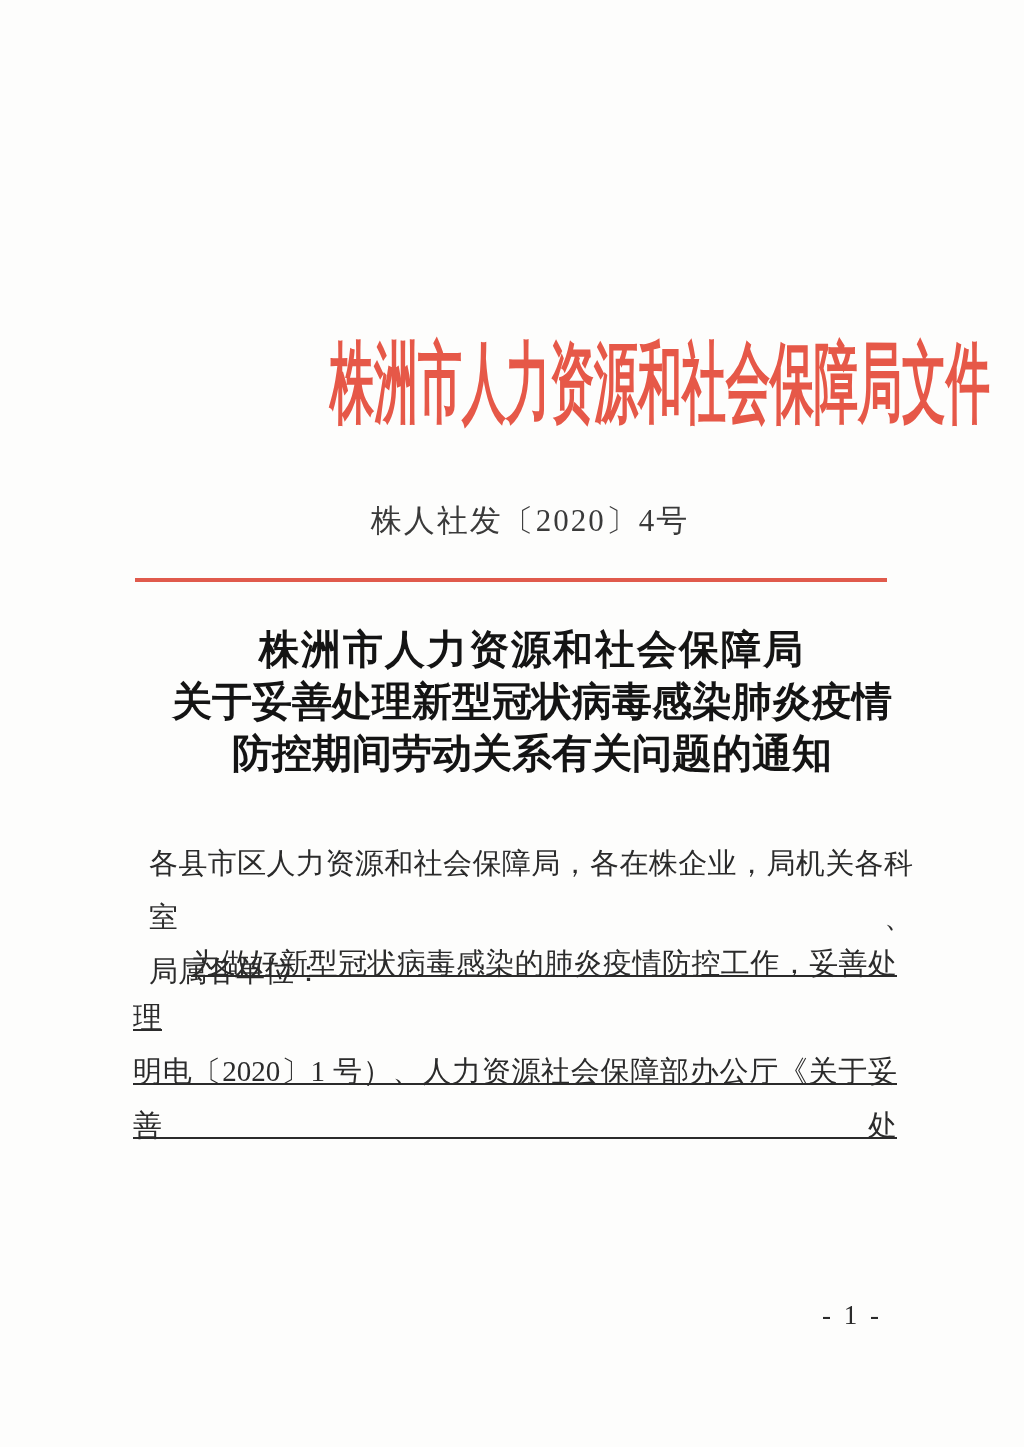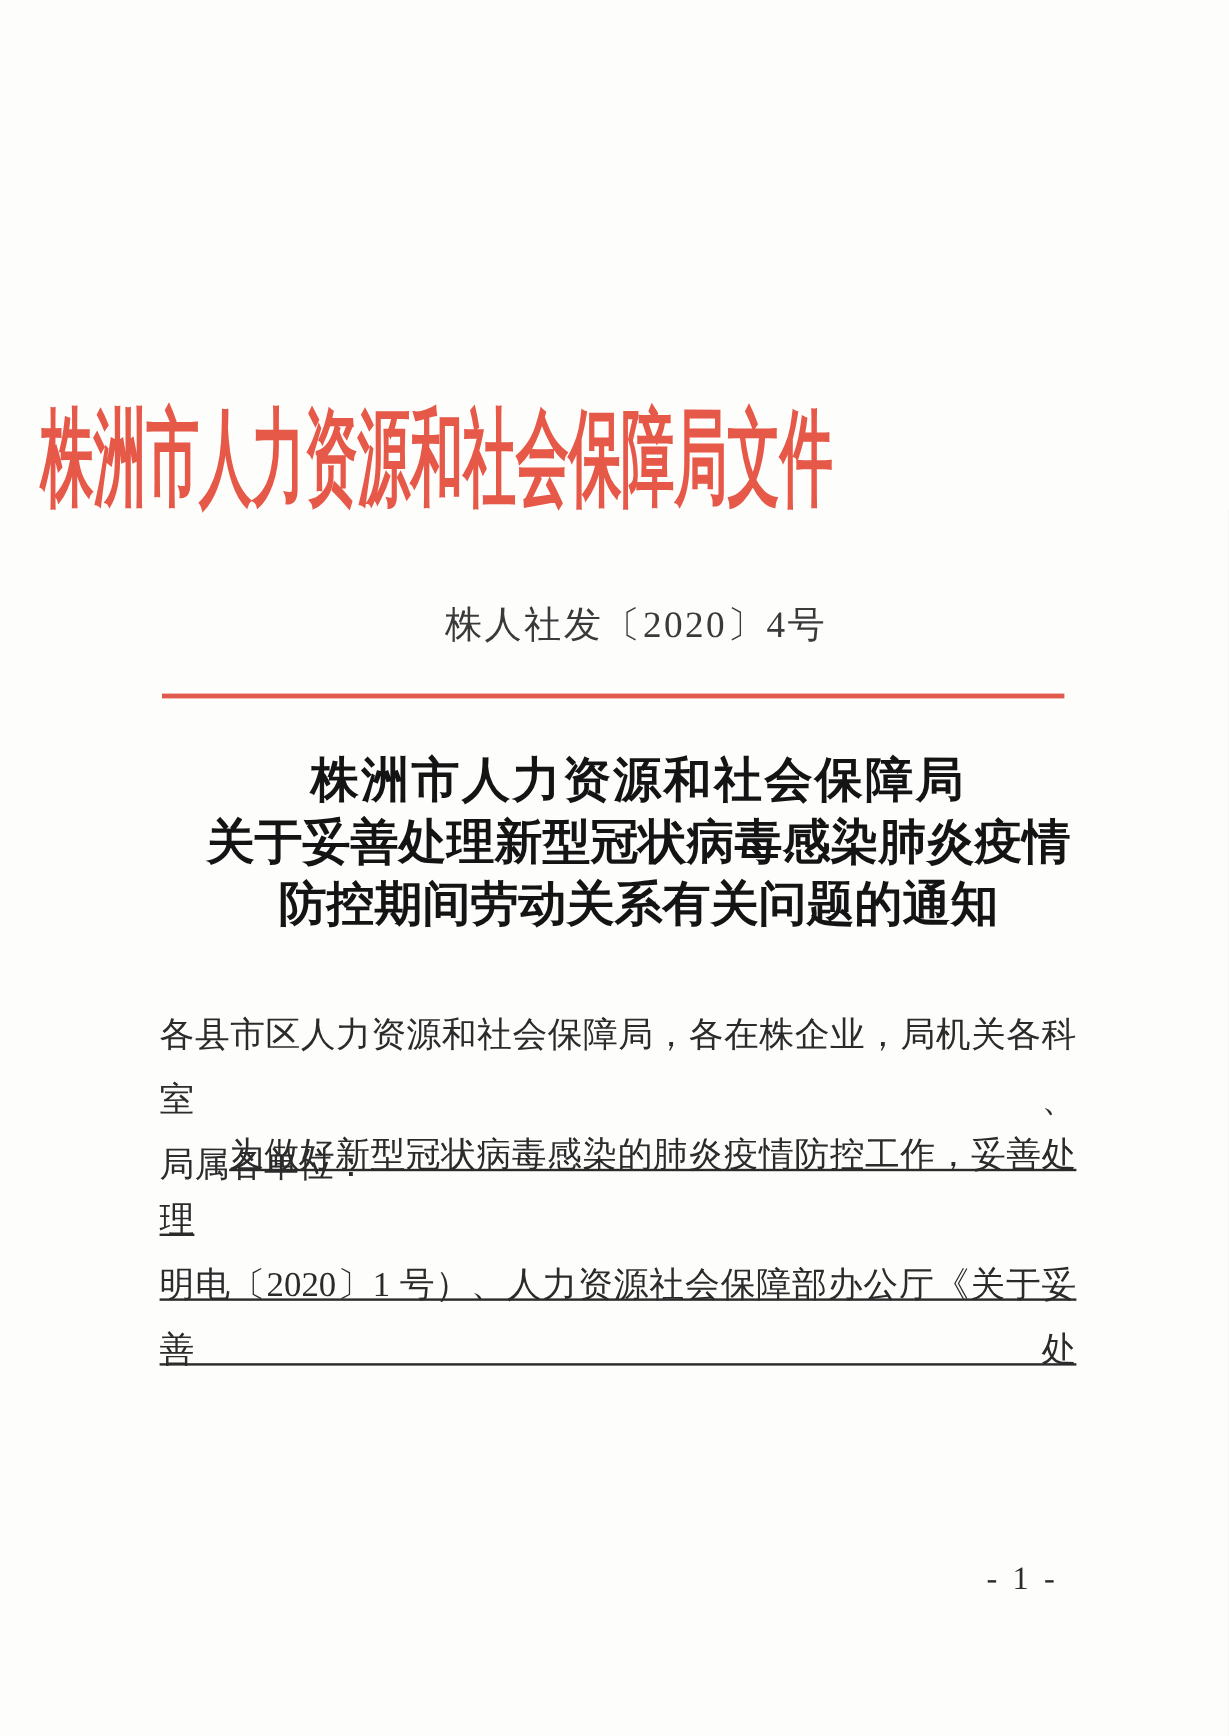--- a/index.html
+++ b/index.html
@@ -18,21 +18,21 @@
     color: #222;
   }
 
   
   .masthead {
     position: absolute;
     top: 332px;
     left: 0;
     width: 100%;
     display: flex;
-    justify-content: flex-end;
+    justify-content: flex-start;
     pointer-events: none;
   }
   .masthead .stretch {
     font-size: 88px;
     font-weight: bold;
     line-height: 1.18;
     white-space: nowrap;
     transform: scaleX(0.5);
     transform-origin: center;
     letter-spacing: 0;
@@ -72,21 +72,21 @@
     line-height: 52px;
     color: #141414;
     transform: translateX(20px);
   }
   .doc-title .t-line-1 { letter-spacing: 2px; }
 
   
   .salutation {
     position: absolute;
     top: 836px;
-    left: 133px;
+    left: 149px;
     width: 764px;
     font-size: 29px;
     line-height: 54px;
     color: #2b2b2b;
   }
   .salutation .line-justify {
     text-align: justify;
     text-align-last: justify;
   }
   .body-text {

